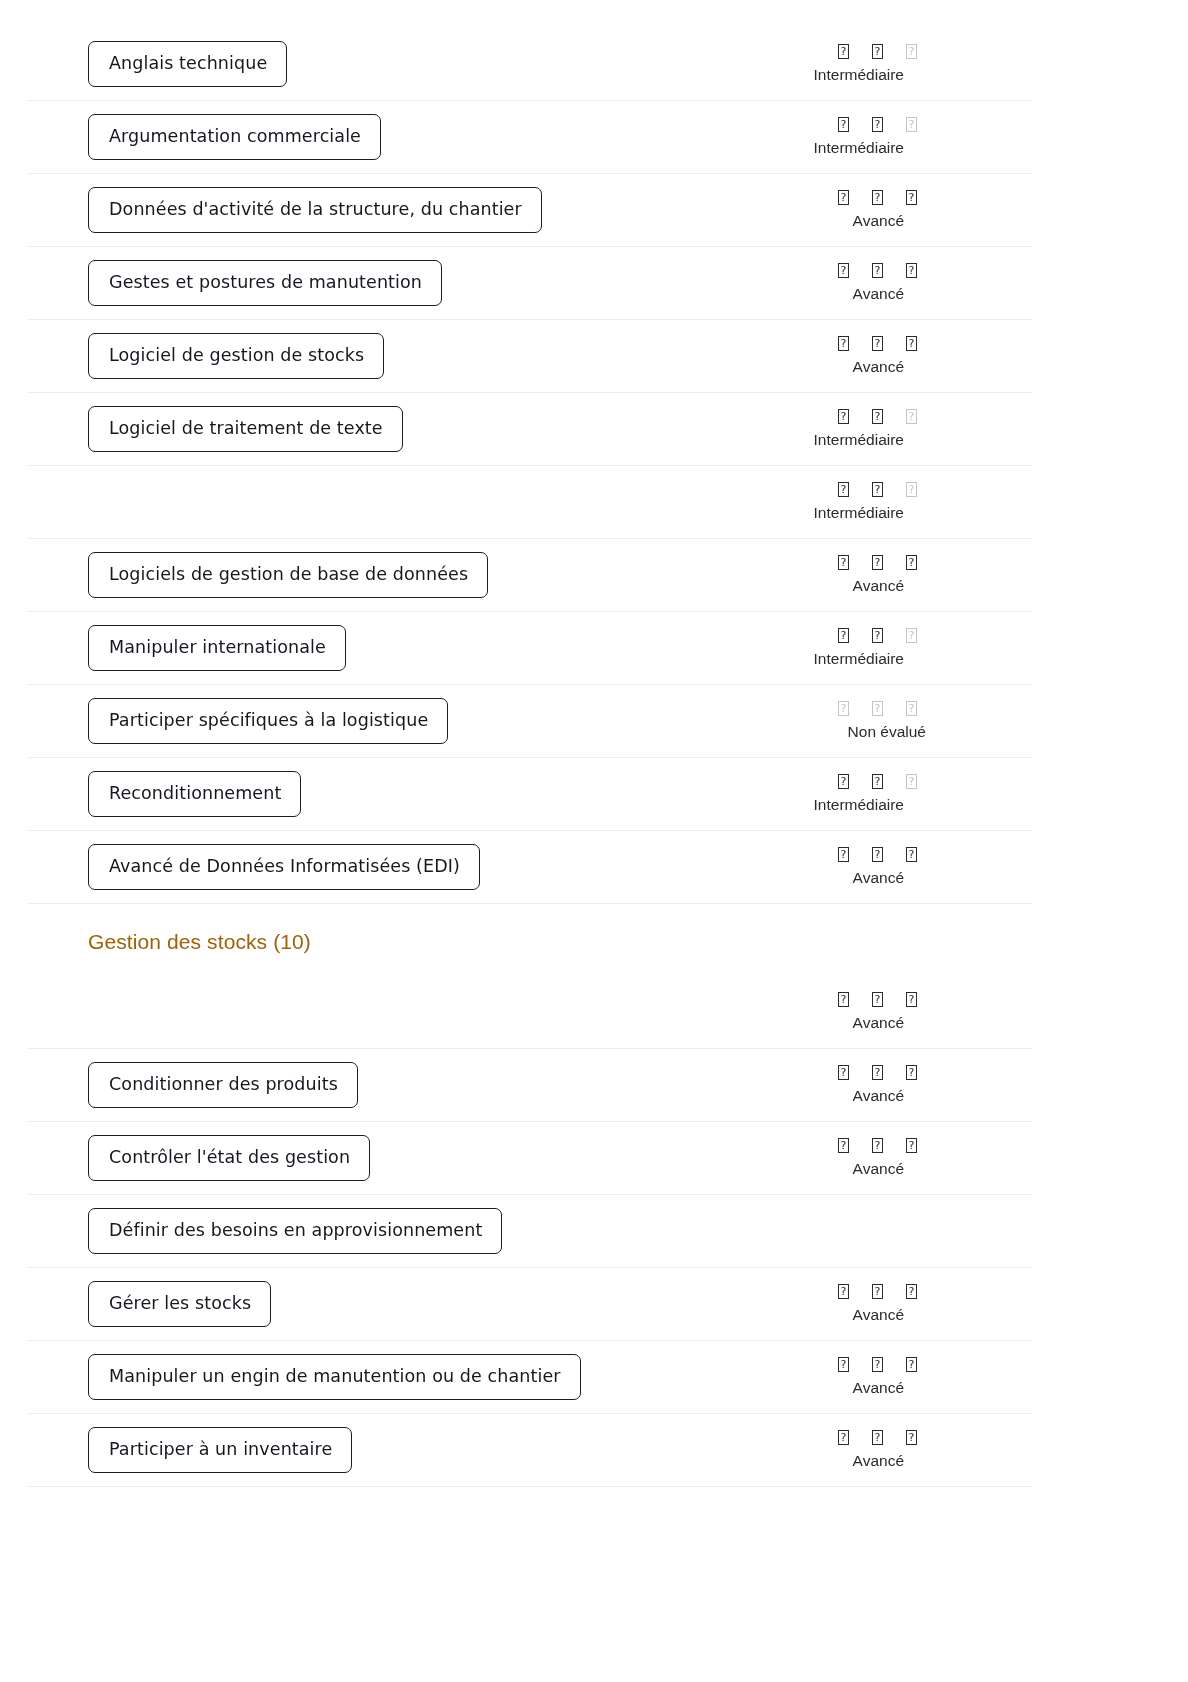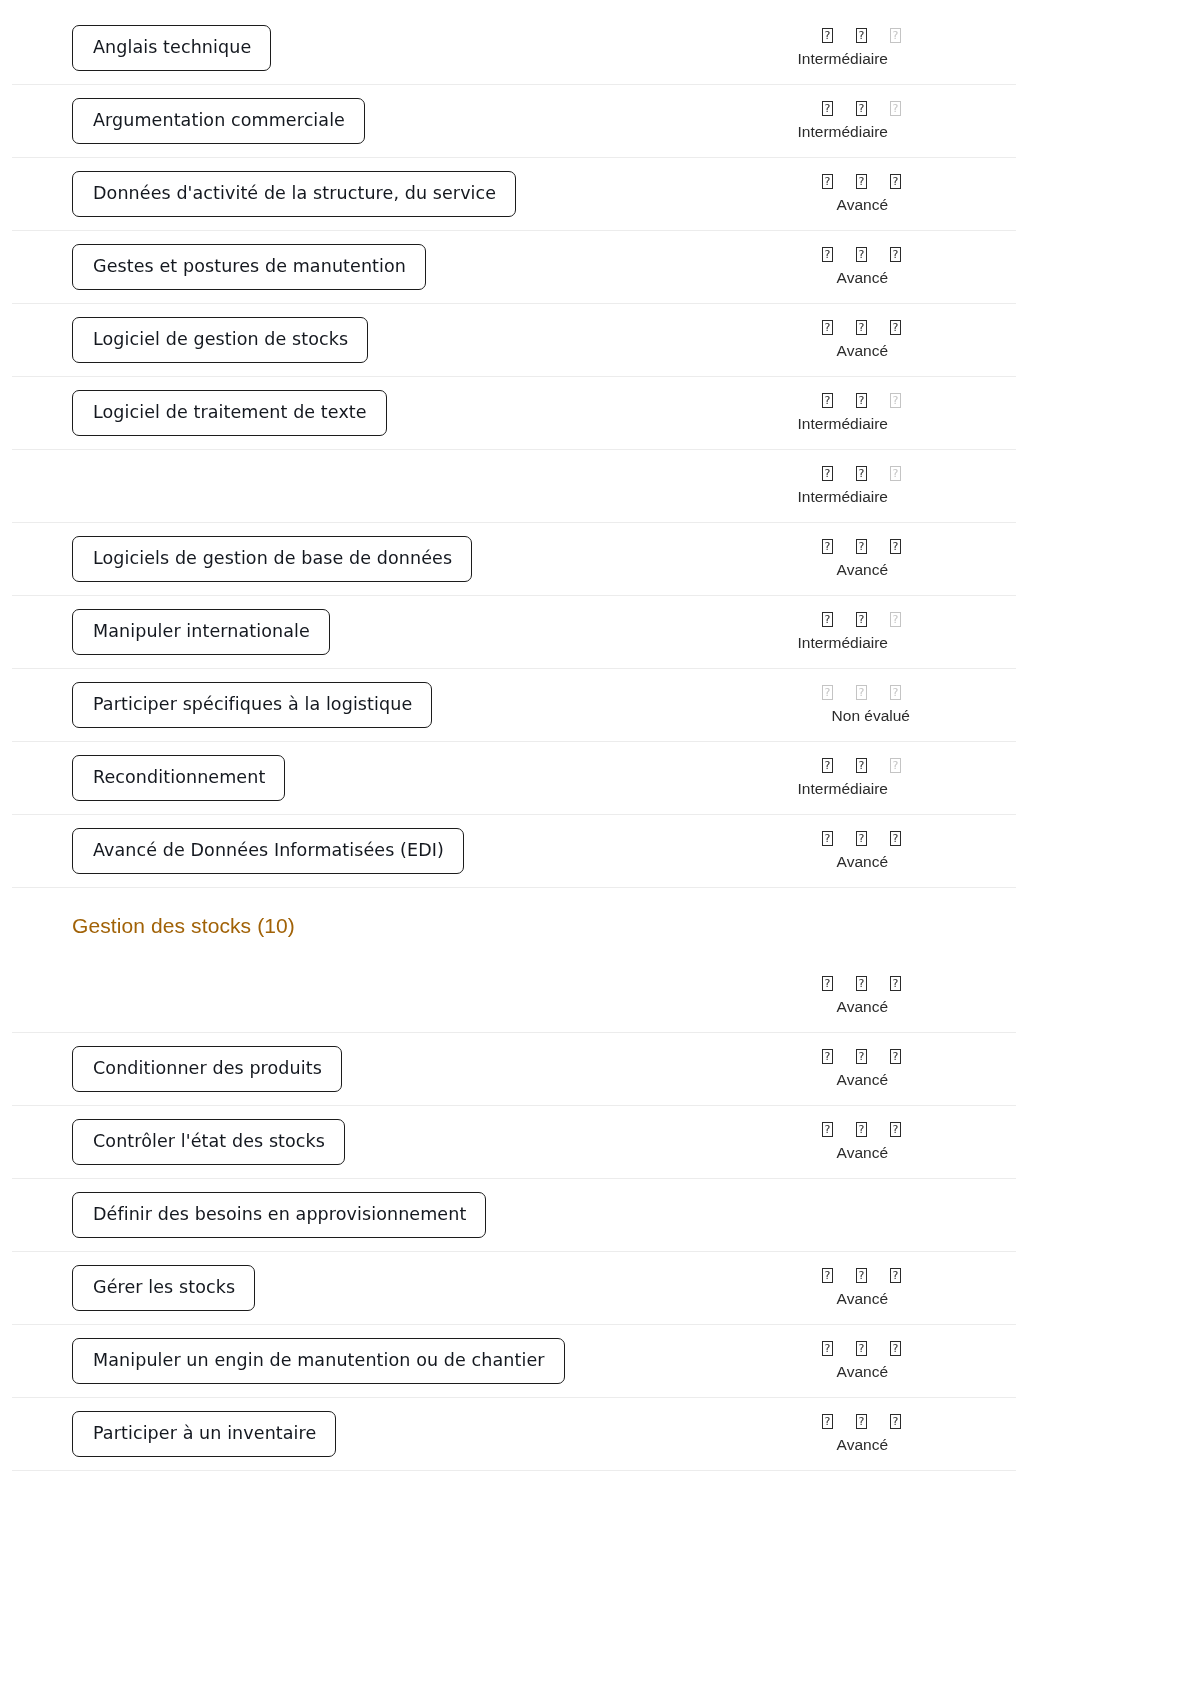--- a/index.html
+++ b/index.html
@@ -14,21 +14,21 @@
     height: 1682px;
     font-family: "Liberation Sans", "DejaVu Sans", sans-serif;
     color: #1a1a1a;
     position: relative;
     overflow: hidden;
   }
 
   #skills-list {
     width: 1028px;
     padding: 12px;
-    margin: 0;
+    margin: 16px;
   }
 
   .skill-row {
     position: relative;
     display: flex;
     align-items: center;
     padding: 0 0 0 60px;
     min-height: 73px;
     border-bottom: 1px solid #ececec;
     background: #ffffff;
@@ -160,21 +160,21 @@
             <span class="tofu"></span>
           </span>
           <span class="star">
             <span class="tofu off"></span>
           </span>
         </div>
         <div class="rating-label">Intermédiaire</div>
       </div>
     </div>
     <div class="skill-row">
-      <div class="skill-chip">Données d'activité de la structure, du service</div>
+      <div class="skill-chip">Données d'activité de la structure, du chantier</div>
       <div class="rating-block">
         <div class="stars">
           <span class="star">
             <span class="tofu"></span>
           </span>
           <span class="star">
             <span class="tofu"></span>
           </span>
           <span class="star">
             <span class="tofu"></span>
@@ -363,21 +363,21 @@
             <span class="tofu"></span>
           </span>
           <span class="star">
             <span class="tofu"></span>
           </span>
         </div>
         <div class="rating-label">Avancé</div>
       </div>
     </div>
     <div class="skill-row">
-      <div class="skill-chip">Contrôler l'état des stocks</div>
+      <div class="skill-chip">Contrôler l'état des gestion</div>
       <div class="rating-block">
         <div class="stars">
           <span class="star">
             <span class="tofu"></span>
           </span>
           <span class="star">
             <span class="tofu"></span>
           </span>
           <span class="star">
             <span class="tofu"></span>

